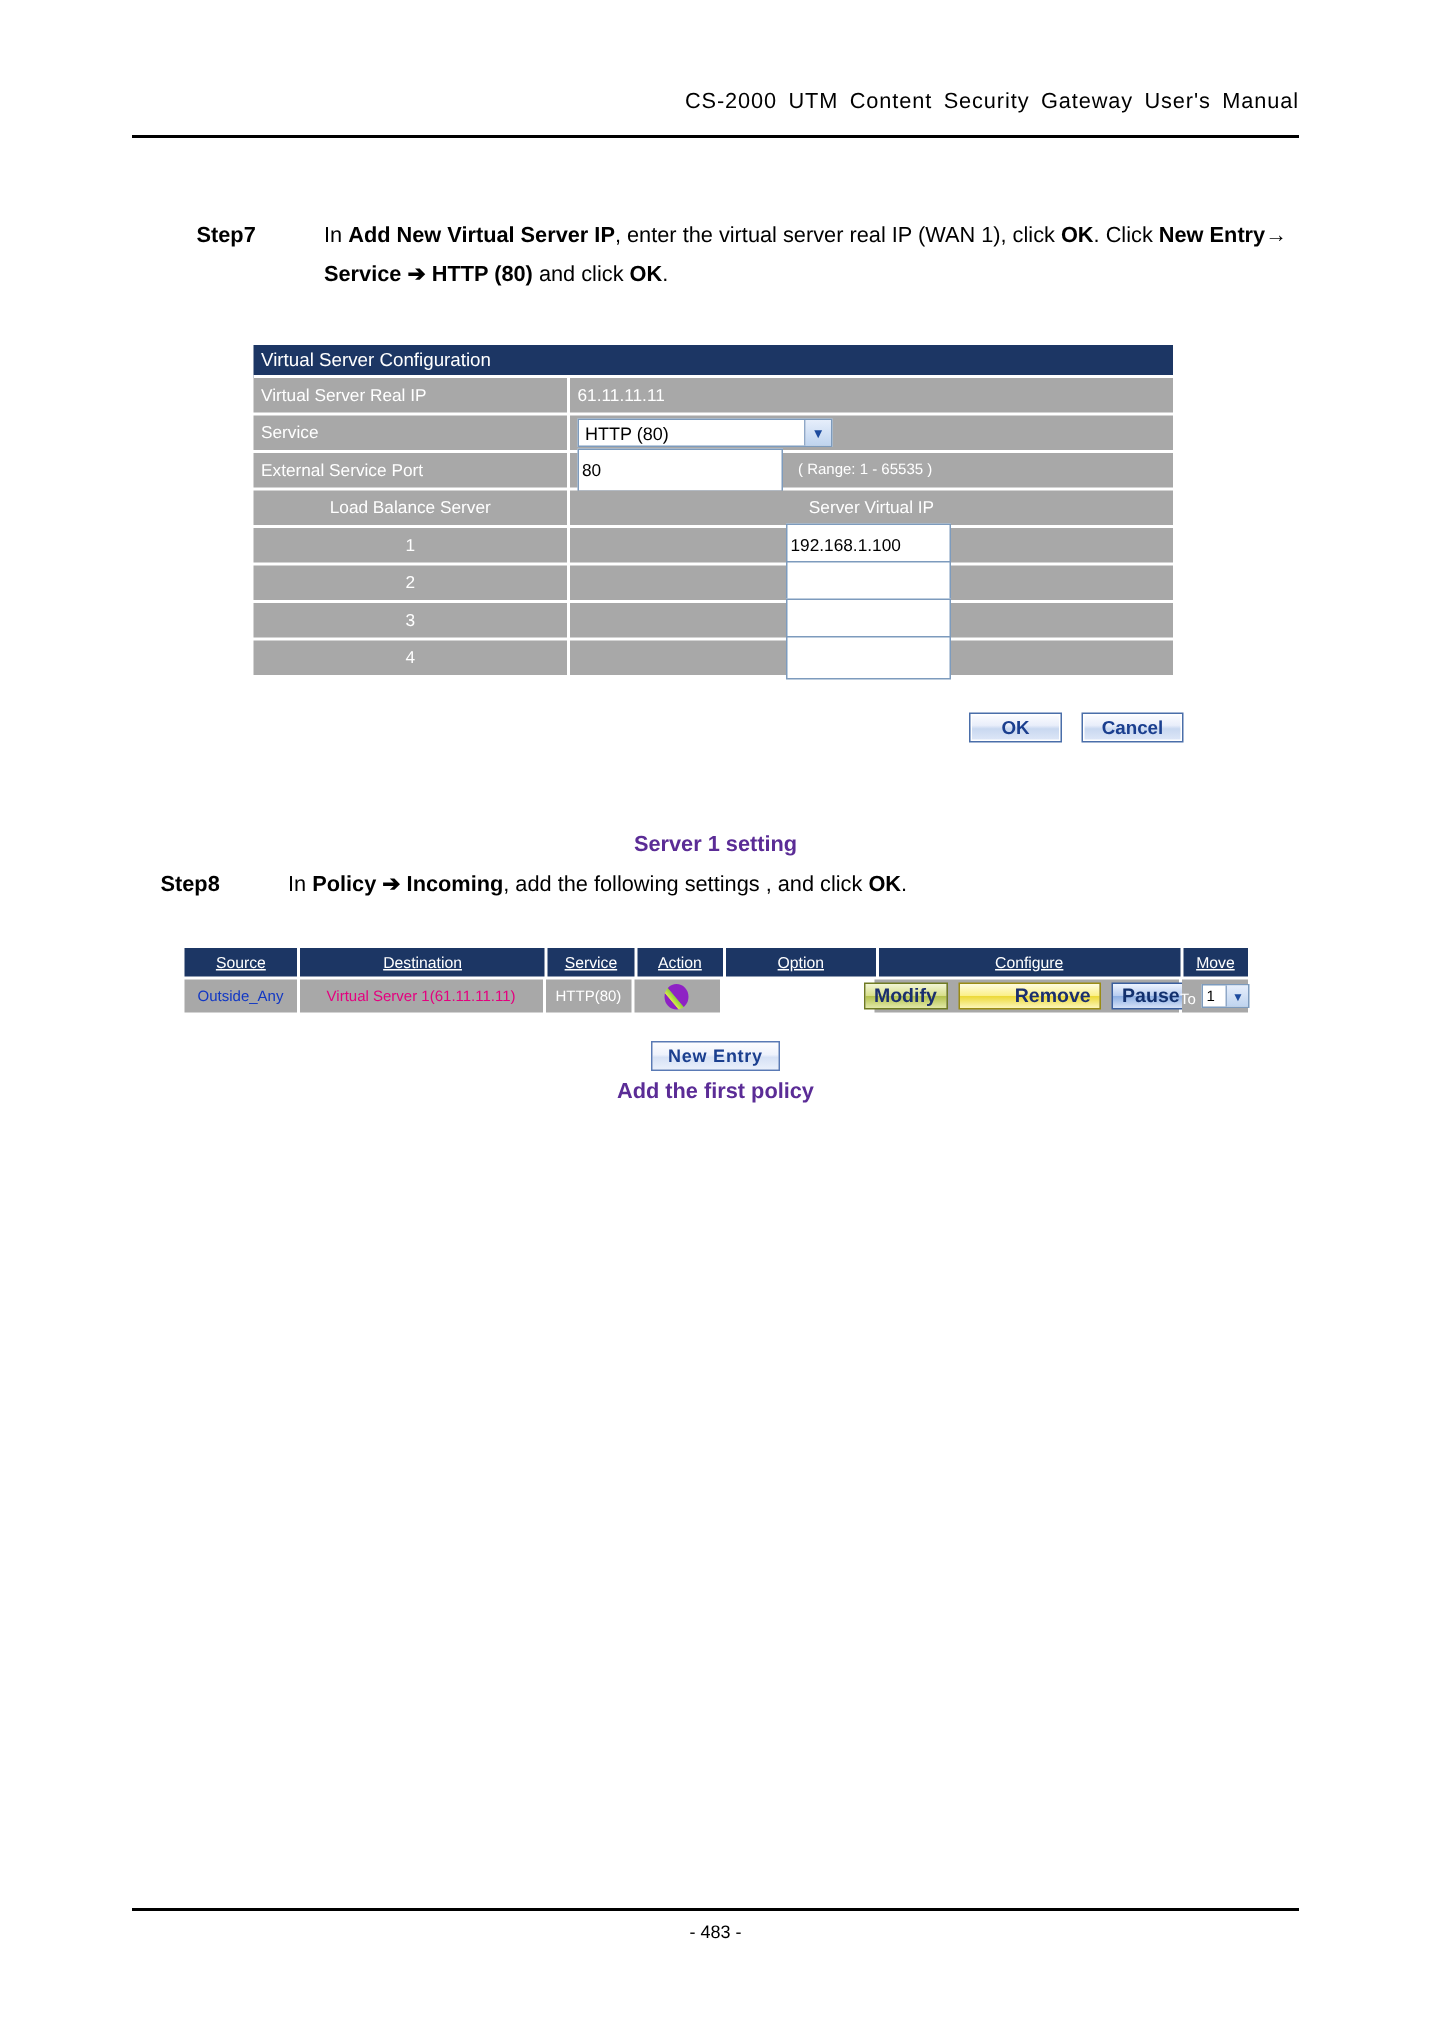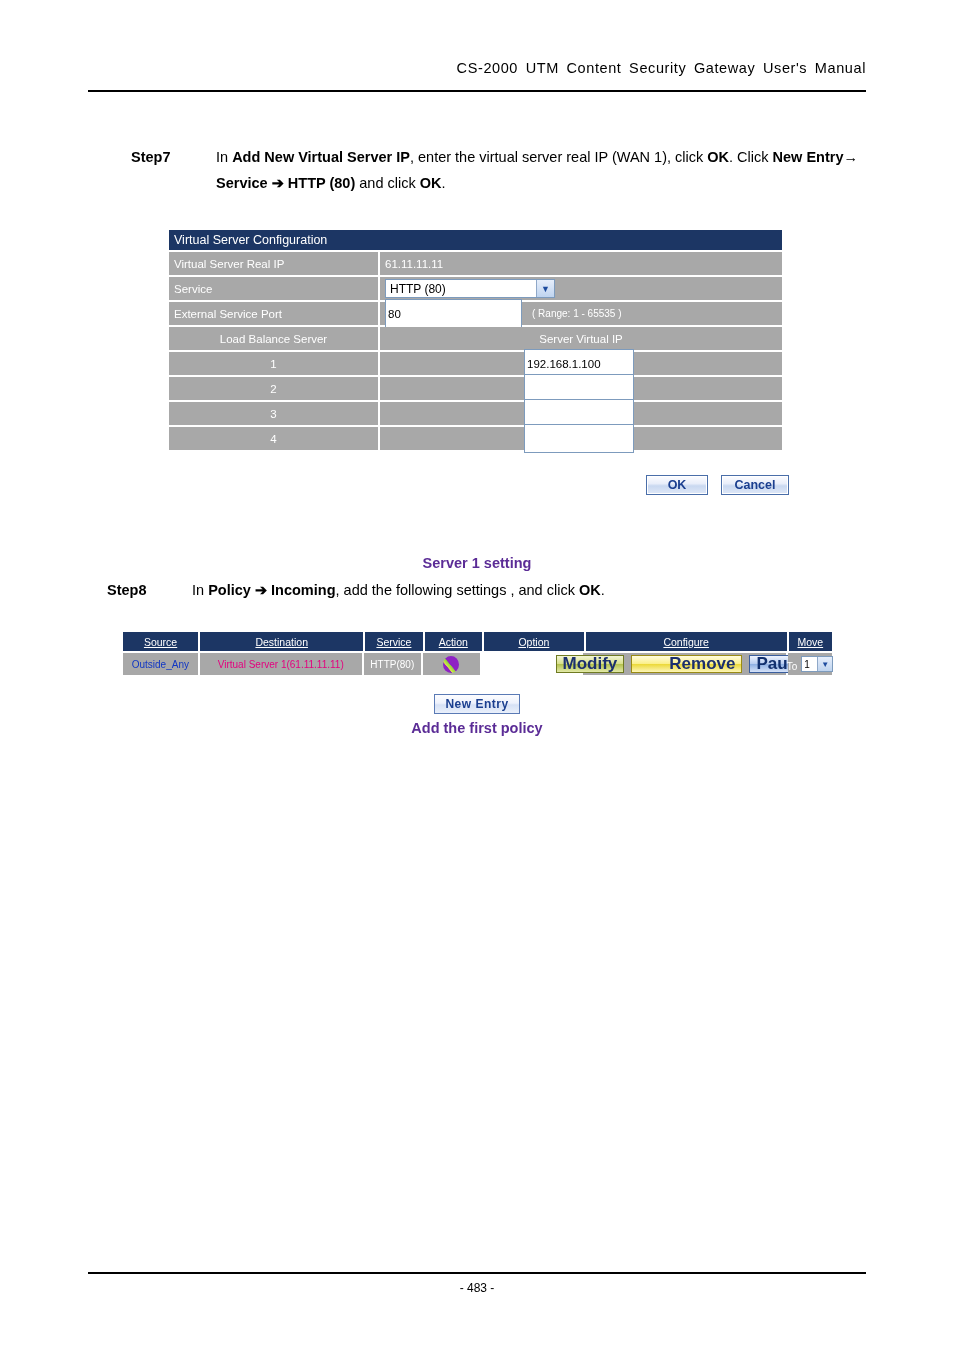--- a/index.html
+++ b/index.html
@@ -271,21 +271,21 @@
         #8e22c4 48%, #8e22c4 100%);
   }
 
   
   .cfg-wrap {
     display: flex;
     gap: 7px;
     align-items: center;
   }
   .cfgbtn {
-    font-size: 17px;
+    font-size: 13px;
     font-weight: bold;
     padding: 1px 6px 2px 6px;
     border: 1px solid;
     font-family: "Liberation Sans", sans-serif;
     line-height: 13px;
   }
   .cfg-modify {
     background: linear-gradient(to bottom,#f2f5d6 0%, #d8e08b 48%, #b4c24e 52%, #e2e9a8 100%);
     border-color: #6f7a22;
     color: #1b2f6e;

